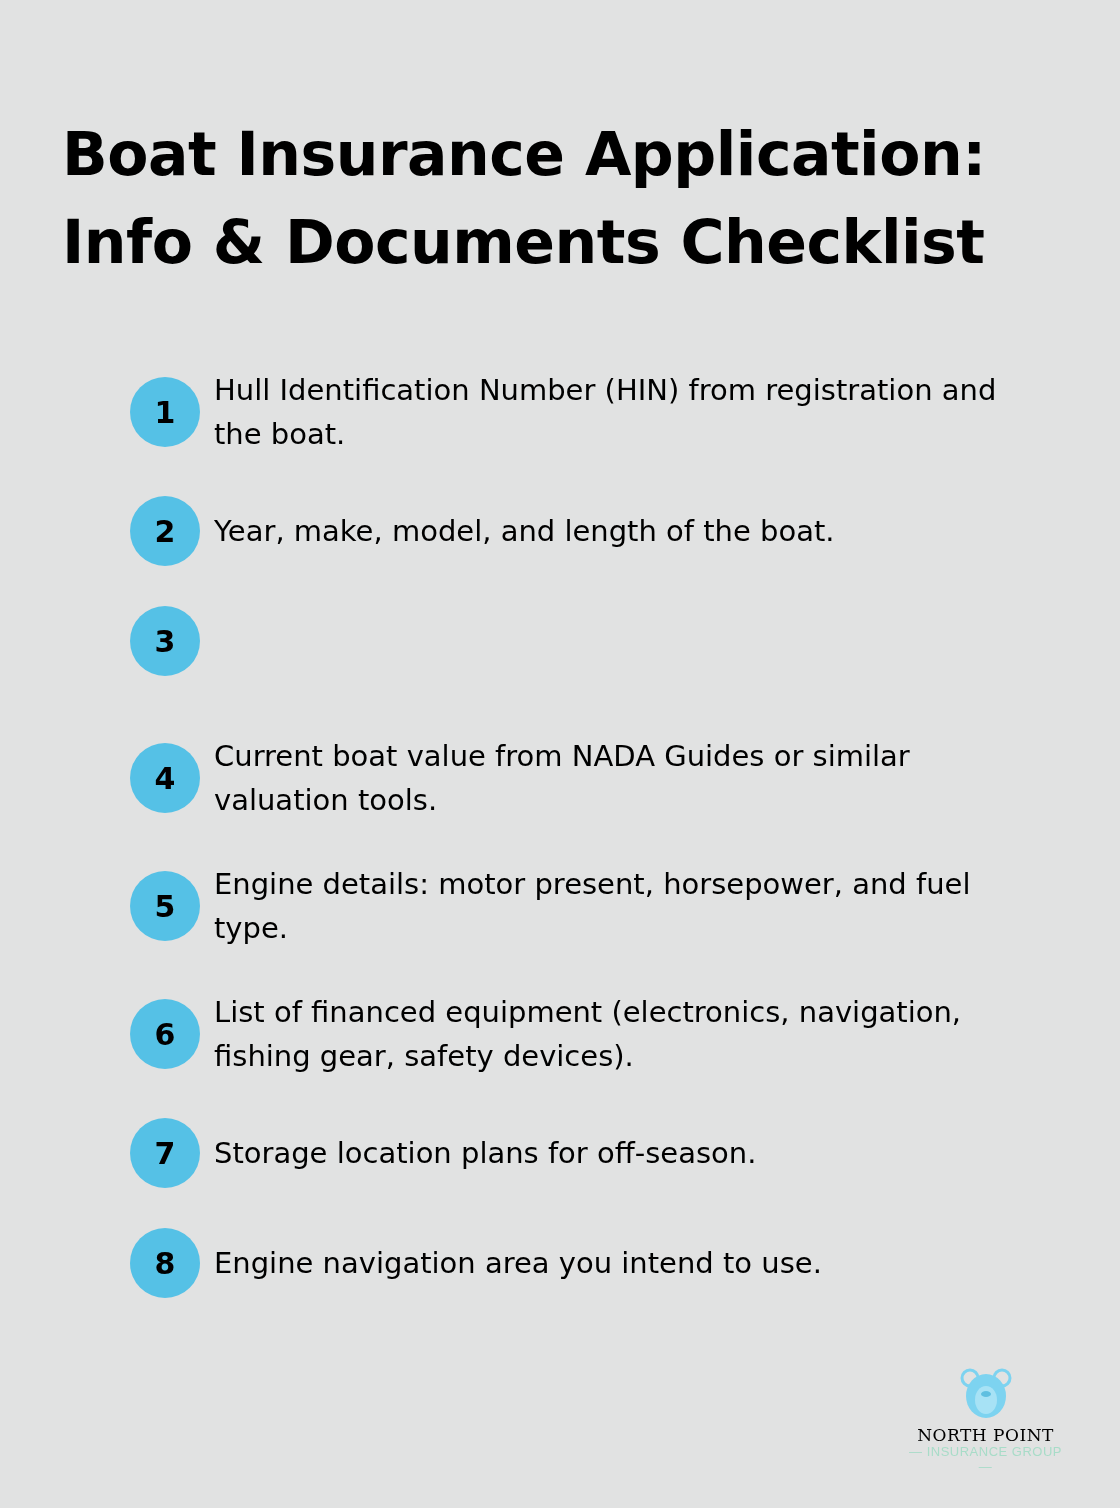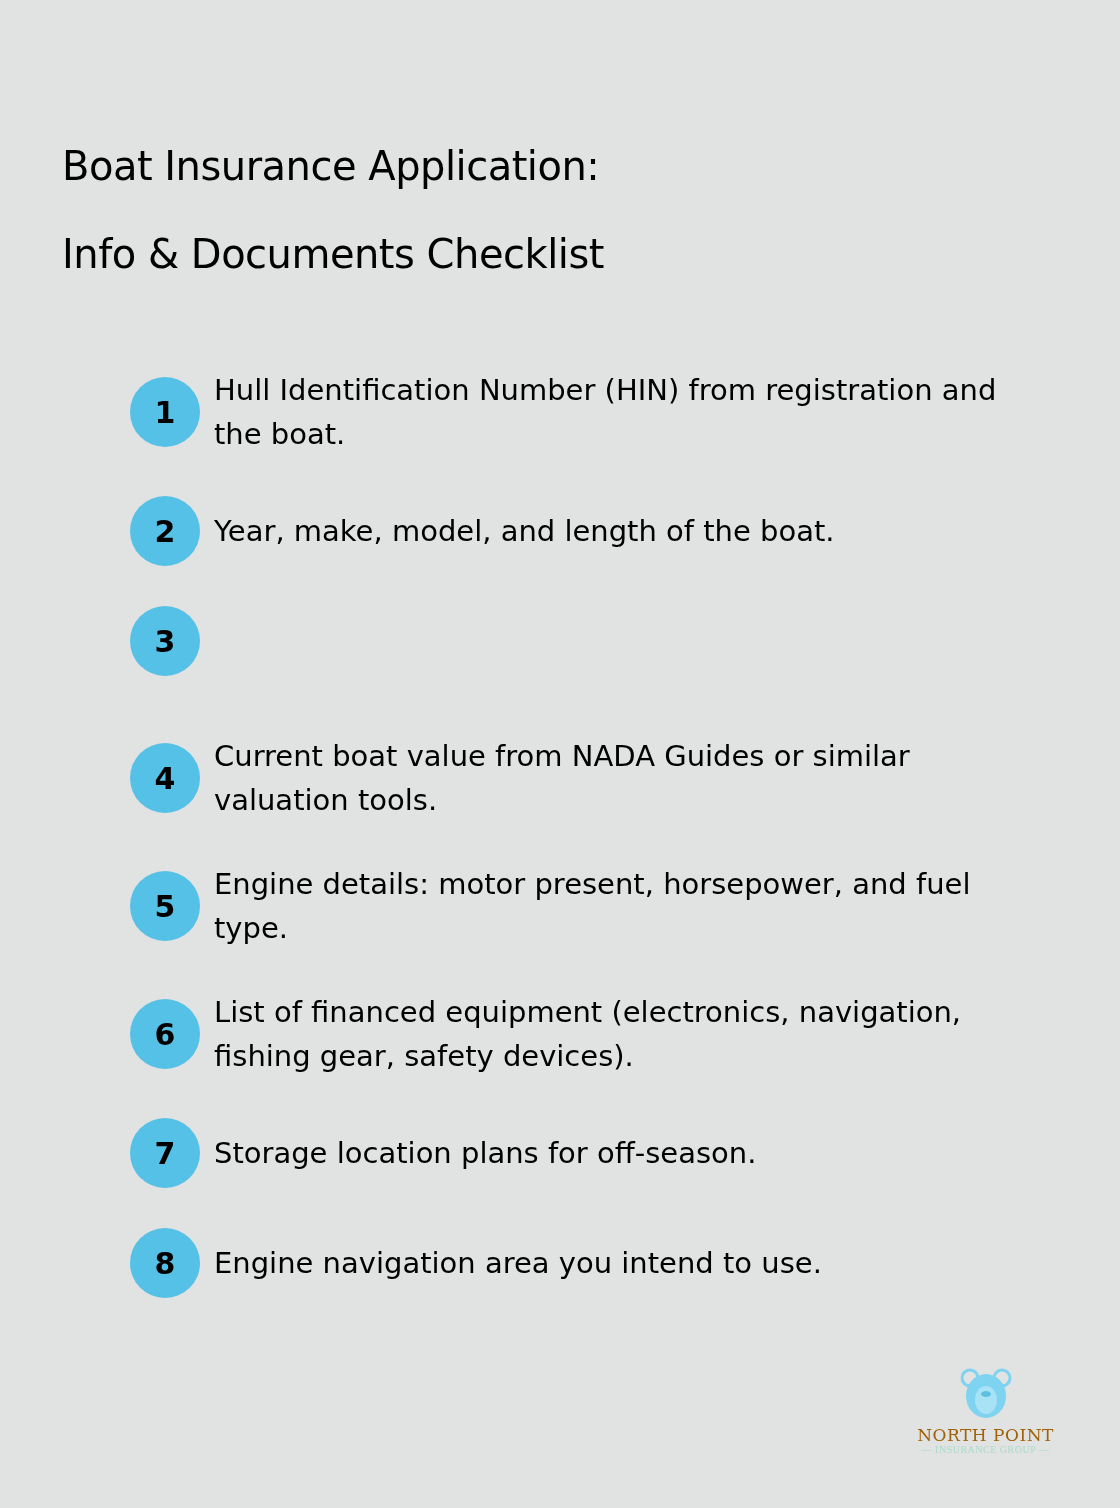--- a/index.html
+++ b/index.html
@@ -5,22 +5,22 @@
   html, body { margin: 0; padding: 0; }
   body {
     width: 1120px; height: 1508px;
     background: #e1e2e2;
     font-family: "DejaVu Sans", "Liberation Sans", sans-serif;
     color: #000;
     position: relative;
     overflow: hidden;
   }
   .title {
-    position: absolute; left: 62px; top: 122px;
-    font-size: 40px; font-weight: normal; line-height: 88px;
+    position: absolute; left: 62px; top: 110px;
+    font-size: 60px; font-weight: bold; line-height: 88px;
     letter-spacing: -0.5px;
     margin: 0;
   }
   .item {
     position: absolute; left: 130px; width: 930px;
     display: flex; align-items: center;
   }
   .badge {
     width: 70px; height: 70px; border-radius: 50%;
     background: #55c1e6; flex: 0 0 70px;
@@ -30,25 +30,25 @@
   .text {
     margin-left: 14px; font-size: 29px; line-height: 44px;
     width: 820px;
   }
   .logo {
     position: absolute; left: 908px; top: 1366px; width: 155px;
     text-align: center;
   }
   .logo .name {
     font-family: "DejaVu Serif", "Liberation Serif", serif;
-    color: #a16207; font-size: 17px; letter-spacing: 0.5px; line-height: 18px;
+    color: #000000; font-size: 17px; letter-spacing: 0.5px; line-height: 18px;
   }
   .logo .sub {
-    font-family: Liberation Serif, serif;
-    color: #a8dcc8; font-size: 10px; letter-spacing: 0.5px;
+    font-family: Liberation Sans, sans-serif;
+    color: #a8dcc8; font-size: 13px; letter-spacing: 0.5px;
   }
 </style>
 </head>
 <body>
 
 <h1 class="title">
   <span>Boat Insurance Application:</span><br>
   <span>Info &amp; Documents Checklist</span>
 </h1>
 

